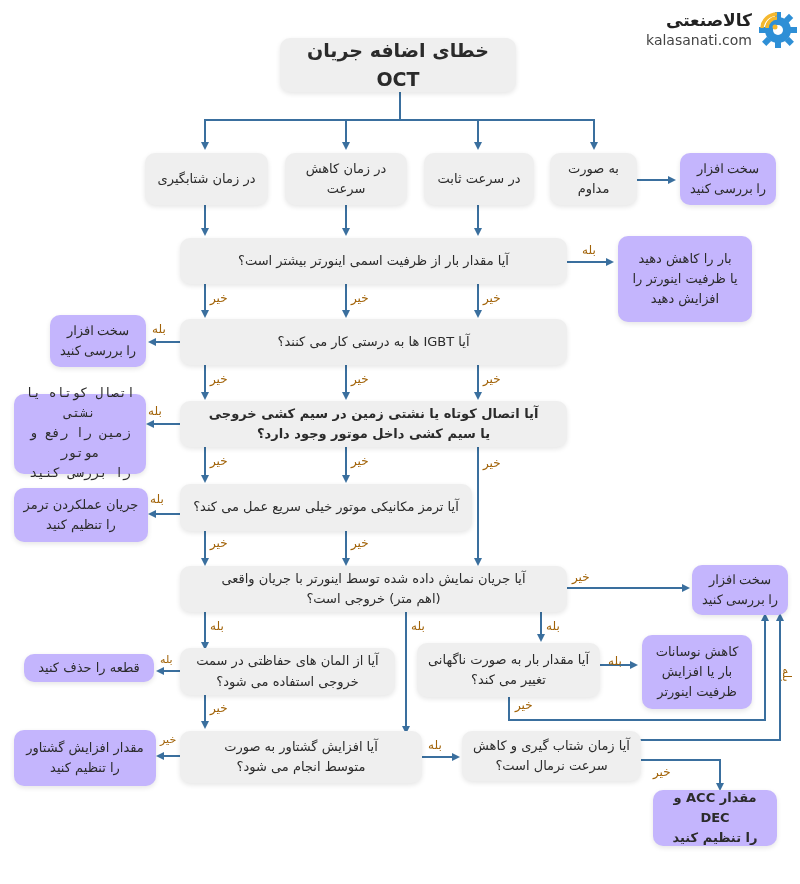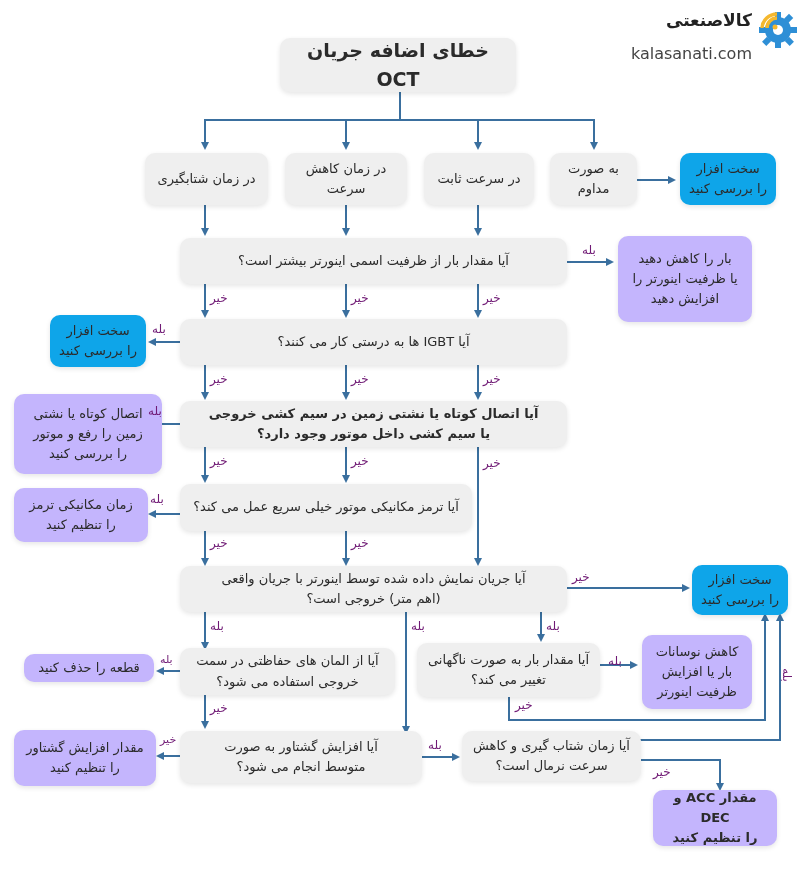--- a/index.html
+++ b/index.html
@@ -3,29 +3,29 @@
 <meta charset="utf-8">
 <style>
   html, body { margin:0; padding:0; background:#ffffff; }
   body { width:800px; height:884px; position:relative; overflow:hidden;
          font-family:"DejaVu Sans", sans-serif; color:#2b2b2b; }
   .node { position:absolute; box-sizing:border-box; border-radius:10px;
           display:flex; align-items:center; justify-content:center; text-align:center;
           direction:rtl; font-size:13px; line-height:1.55; padding:12px 8px;
           box-shadow:0 2px 5px rgba(0,0,0,0.10); white-space:pre-line; }
   .grey  { background:#efefef; }
-  .red   { background:#0ea5e9; }
+  .red   { background:#c4b5fd;font-family:Liberation Serif, serif; }
   .green { background:#c4b5fd; }
   .title { font-size:19px; font-weight:bold; }
-  .lbl { position:absolute; font-size:12px; direction:rtl; color:#701a75; white-space:nowrap; }
+  .lbl { position:absolute; font-size:12px; direction:rtl; color:#a16207; white-space:nowrap; }
   .lbl-rot { transform:rotate(90deg); transform-origin:center; }
   svg.links { position:absolute; left:0; top:0; }
   .logo { position:absolute; left:650px; top:8px; width:150px; height:40px; }
   .logo-text { position:absolute; right:48px; top:2px; font-size:17px; font-weight:bold; color:#222; direction:rtl; }
-  .logo-sub { position:absolute; right:48px; top:24px; font-size:16px; color:#444;margin-top:12px; }
+  .logo-sub { position:absolute; right:48px; top:24px; font-size:14px; color:#444; }
 </style>
 </head>
 <body>
 
 <svg class="links" width="800" height="884" viewBox="0 0 800 884">
   <defs>
     <marker id="ah" markerWidth="8" markerHeight="8" refX="6" refY="4" orient="auto" markerUnits="userSpaceOnUse">
       <path d="M0,0 L8,4 L0,8 z" fill="#3a6f9e"></path>
     </marker>
   </defs>
@@ -127,26 +127,26 @@
 <div class="node green" style="left:618px; top:236px; width:134px; height:86px;">بار را کاهش دهید
 یا ظرفیت اینورتر را
 افزایش دهید</div>
 
 <div class="node grey" style="left:180px; top:319px; width:387px; height:46px;">آیا IGBT ها به درستی کار می کنند؟</div>
 <div class="node red" style="left:50px; top:315px; width:96px; height:52px;">سخت افزار
 را بررسی کنید</div>
 
 <div class="node grey" style="left:180px; top:401px; width:387px; height:46px;font-weight:bold;">آیا اتصال کوتاه یا نشتی زمین در سیم کشی خروجی
 یا سیم کشی داخل موتور وجود دارد؟</div>
-<div class="node green" style="left:14px; top:394px; width:148px; height:80px;">اتصال کوتاه یا نشتی
+<div class="node green" style="left:14px; top:394px; width:132px; height:80px;font-family:Liberation Mono, monospace;">اتصال کوتاه یا نشتی
 زمین را رفع و موتور
 را بررسی کنید</div>
 
 <div class="node grey" style="left:180px; top:484px; width:292px; height:47px;">آیا ترمز مکانیکی موتور خیلی سریع عمل می کند؟</div>
-<div class="node green" style="left:14px; top:488px; width:134px; height:54px;">زمان مکانیکی ترمز
+<div class="node green" style="left:14px; top:488px; width:134px; height:54px;">جریان عملکردن ترمز
 را تنظیم کنید</div>
 
 <div class="node grey" style="left:180px; top:566px; width:387px; height:46px;">آیا جریان نمایش داده شده توسط اینورتر با جریان واقعی
 (اهم متر) خروجی است؟</div>
 <div class="node red" style="left:692px; top:565px; width:96px; height:50px;">سخت افزار
 را بررسی کنید</div>
 
 <div class="node grey" style="left:180px; top:648px; width:215px; height:47px;">آیا از المان های حفاظتی در سمت
 خروجی استفاده می شود؟</div>
 <div class="node green" style="left:24px; top:654px; width:130px; height:28px;">قطعه را حذف کنید</div>

